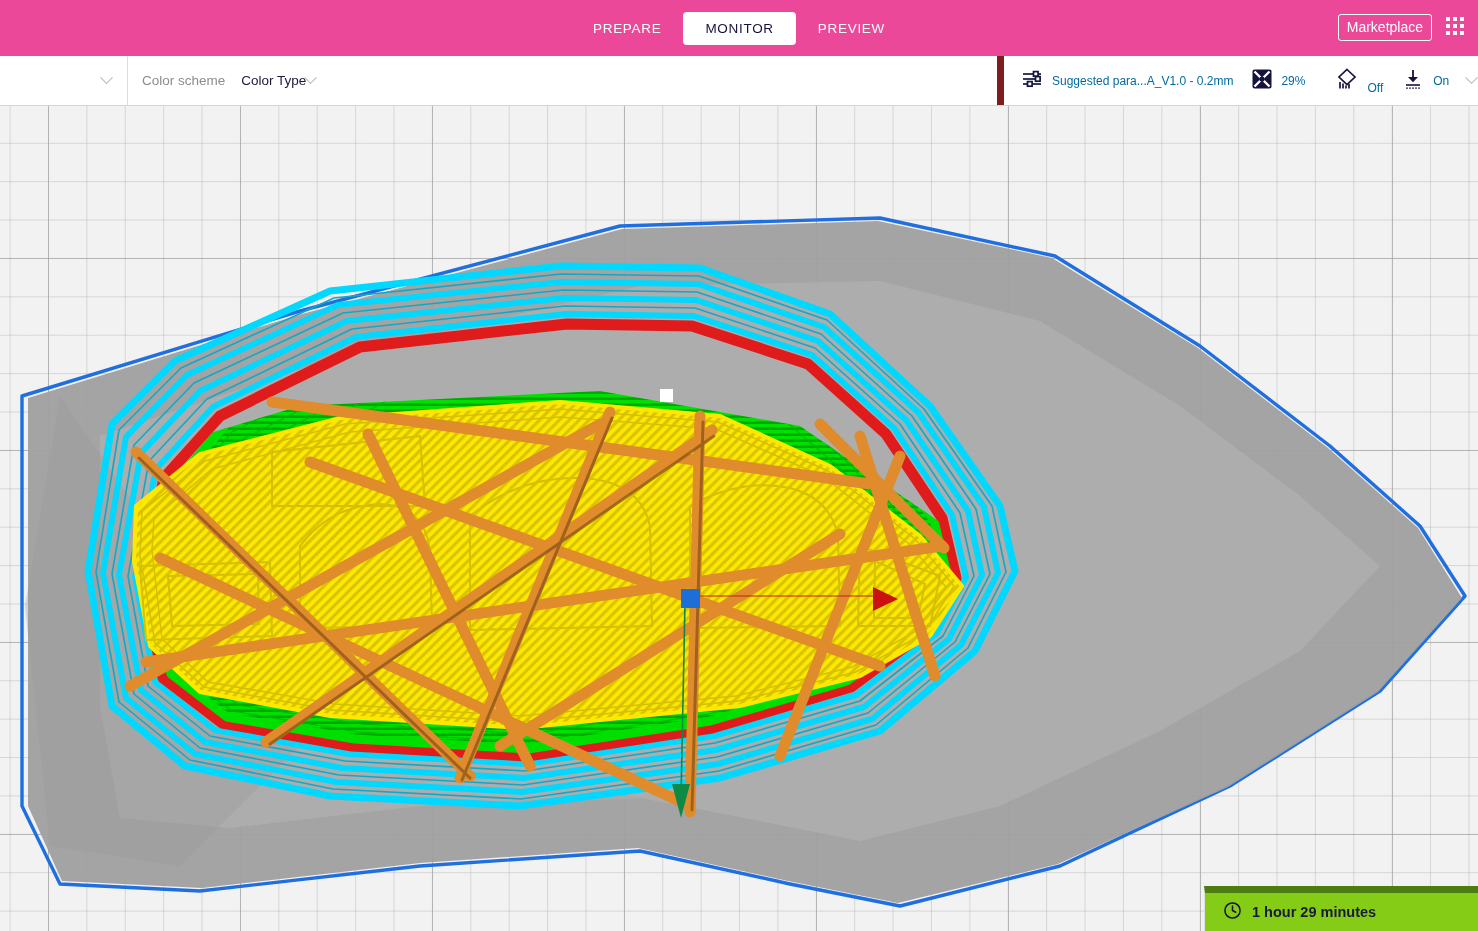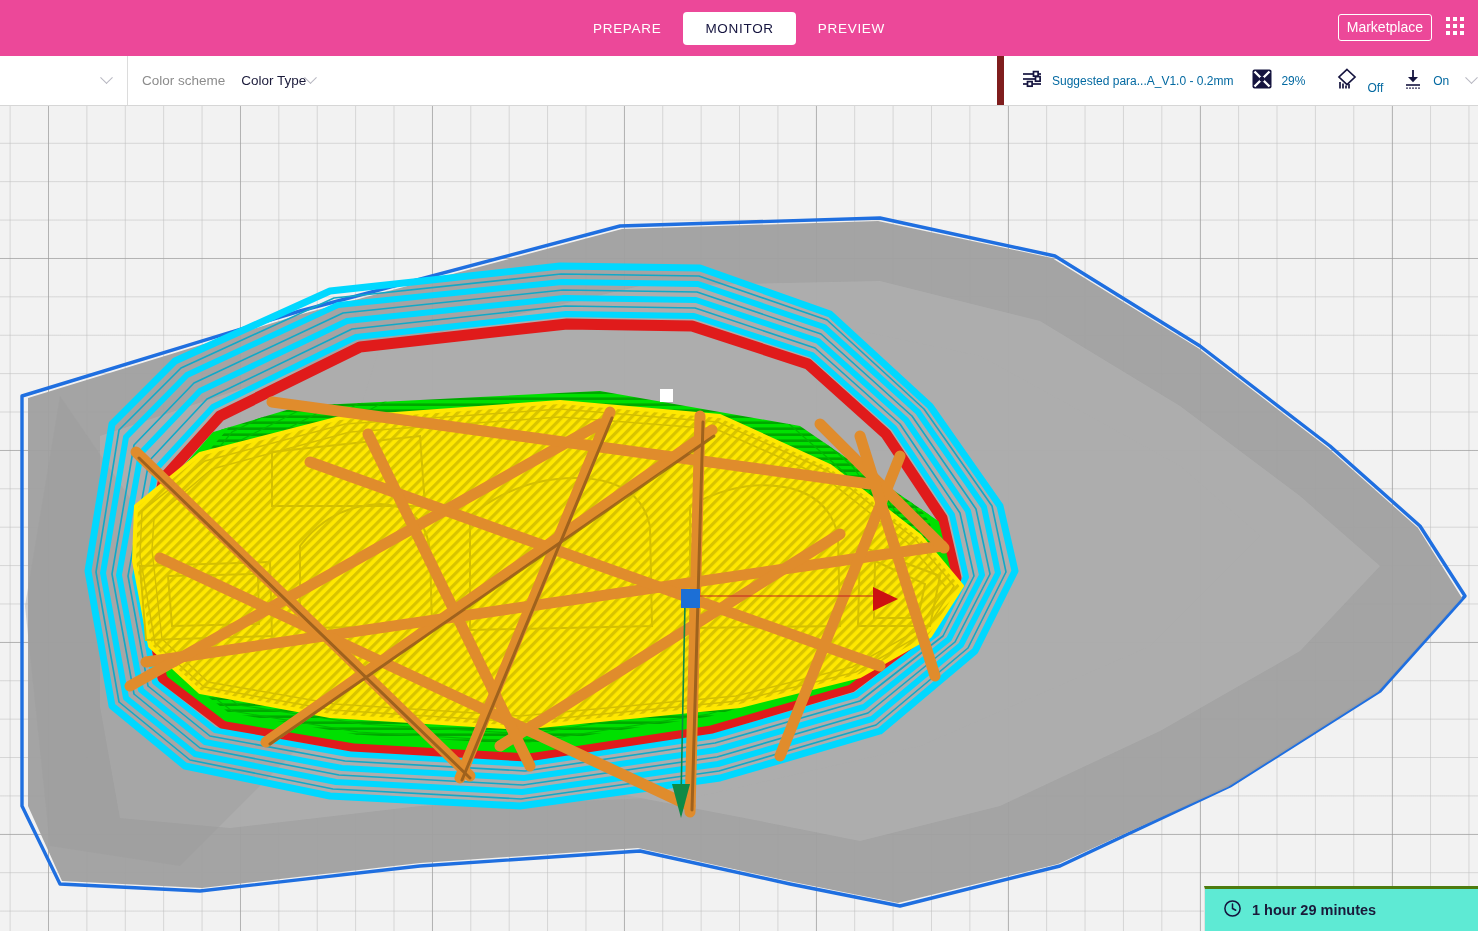--- a/index.html
+++ b/index.html
@@ -87,22 +87,22 @@
     background-size: 192px 192px, 192px 192px, 38.4px 38.4px, 38.4px 38.4px;
     background-position: 48px -40px, 48px -40px, 48px -40px, 48px -40px;
   }
   #scene { position: absolute; inset: 0; }
   #scene svg { display: block; width: 1478px; height: 825px; }
 
   
   #time-badge {
     position: absolute; left: 1204px; top: 886px;
     width: 274px; height: 45px;
-    background: #5eead4;
-    border-top: 3px solid #4d7c0f; border-left: 1px solid #e0e0e0;
+    background: #84cc16;
+    border-top: 7px solid #4d7c0f; border-left: 1px solid #e0e0e0;
     display: flex; align-items: center; gap: 10px; padding-left: 18px;
   }
   #time-badge .txt { color: #1a1a3a; font-size: 14.5px; font-weight: bold; }
 </style>
 </head>
 <body>
 
 <div id="app">
 
   <div id="topbar">

